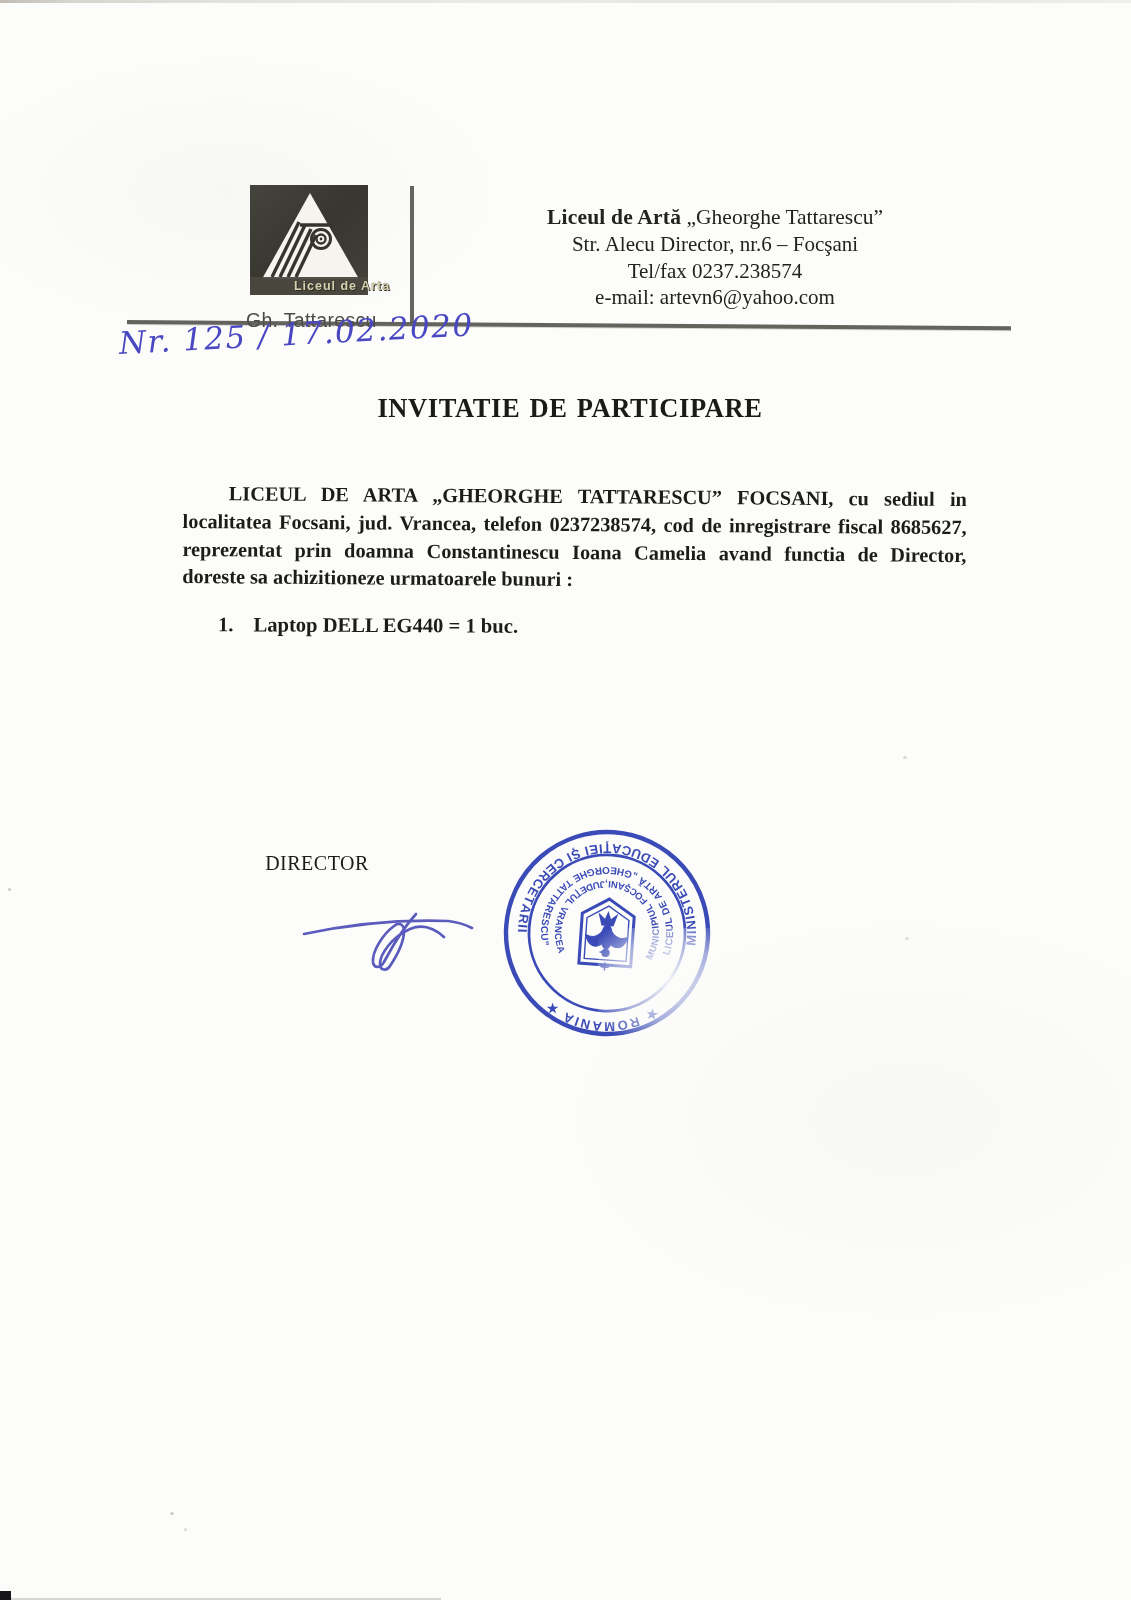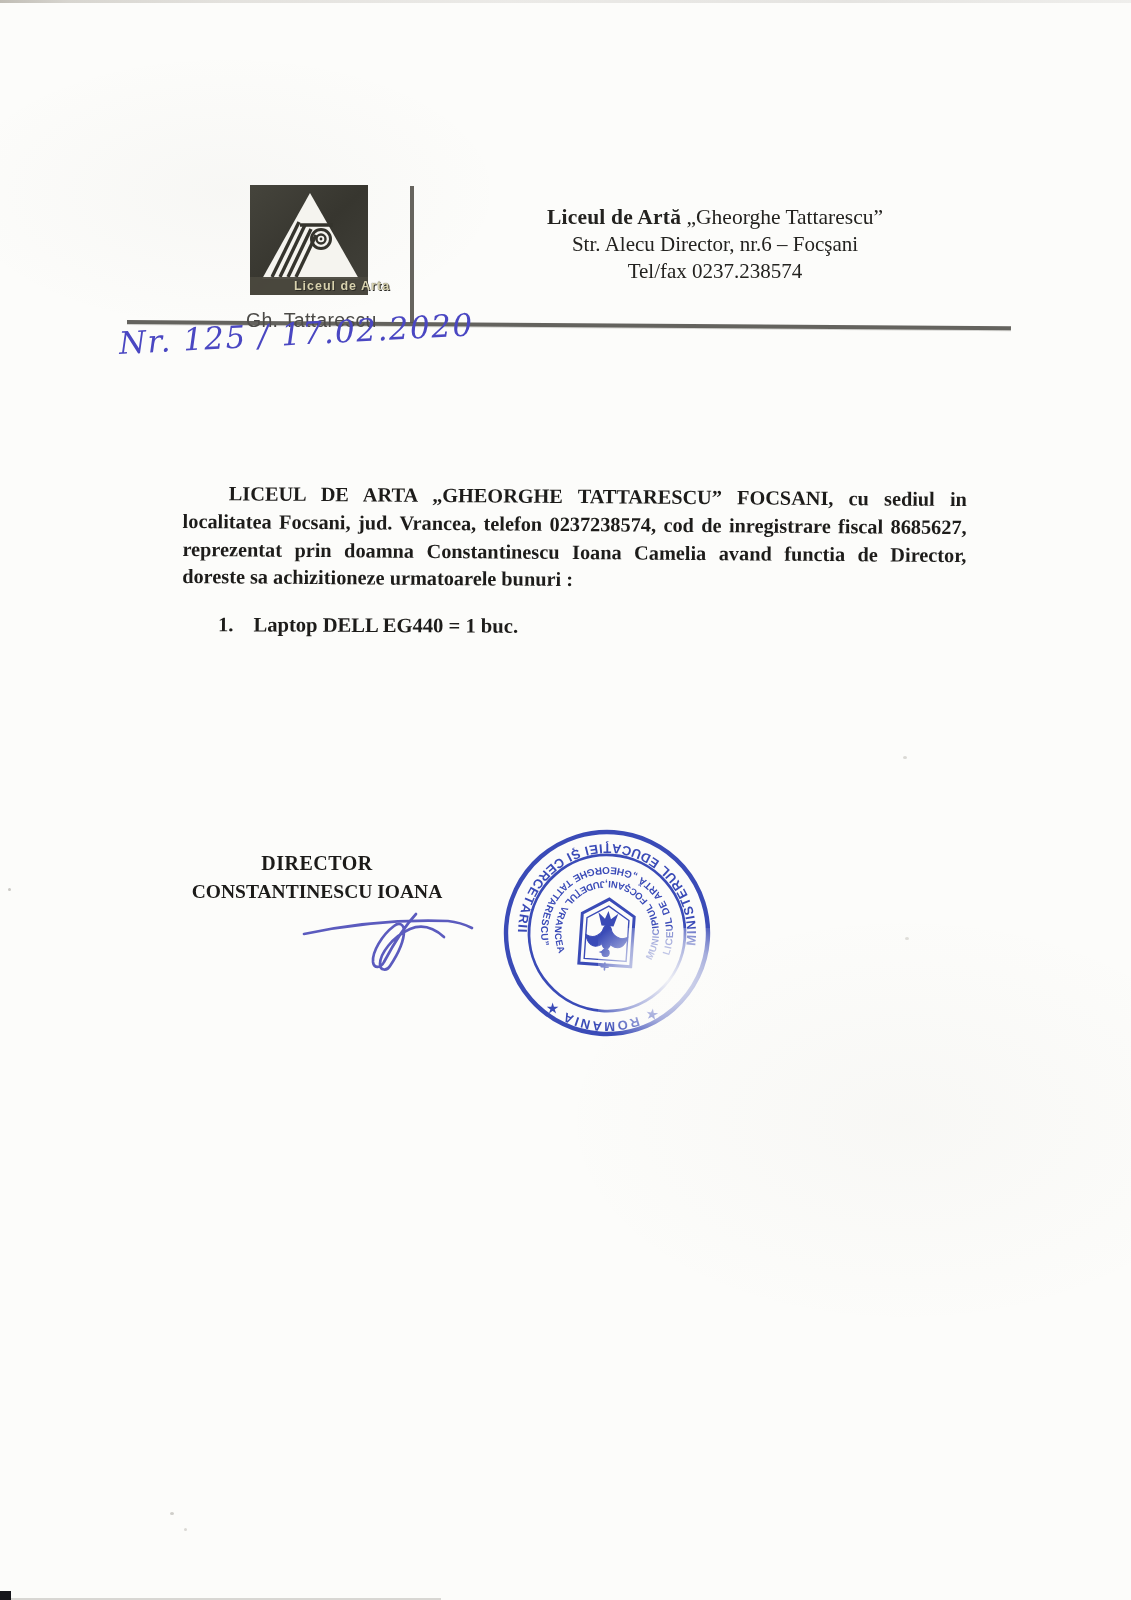--- a/index.html
+++ b/index.html
@@ -77,21 +77,21 @@
 
   .item-row{
     position:absolute;left:218px;top:614px;
     display:flex;gap:20px;
     font-size:20.6px;font-weight:bold;color:#1d1c1a;
     transform:rotate(.3deg);
   }
 
   .signatory-block{
     position:absolute;left:160px;top:850px;width:314px;
-    text-align:center;font-weight:bold;color:#1c1b19;
+    text-align:center;font-weight:normal;color:#1c1b19;
     line-height:27.5px;font-size:19.5px;
   }
   .signatory-block .role{font-size:20px;letter-spacing:.5px;}
   .signature-svg{position:absolute;left:298px;top:901px;}
 
   .stamp-svg{position:absolute;left:492px;top:818px;opacity:.93;filter:blur(.35px);}
   .stamp-fade{
     position:absolute;left:598px;top:928px;width:150px;height:115px;
     background:radial-gradient(ellipse at 45% 45%, rgba(252,252,250,.95) 0%, rgba(252,252,250,.55) 45%, transparent 75%);
     pointer-events:none;
@@ -141,37 +141,38 @@
   <div class="vertical-divider"></div>
 
   <div class="address-block">
     <div class="name-line">
       <span class="name-bold">Liceul de Artă</span>
       <span> </span>
       <span class="name-italic">„Gheorghe Tattarescu”</span>
     </div>
     <div>Str. Alecu Director, nr.6 – Focşani</div>
     <div>Tel/fax 0237.238574</div>
+    <div>e-mail: artevn6@yahoo.com</div>
   </div>
 
   <div class="header-rule"></div>
 
   <div class="handwritten-number">Nr. 125 / 17.02.2020</div>
 
+  <div class="doc-title">INVITATIE DE PARTICIPARE</div>
 
   <p class="body-paragraph">LICEUL DE ARTA „GHEORGHE TATTARESCU” FOCSANI, cu sediul in localitatea Focsani, jud. Vrancea, telefon 0237238574, cod de inregistrare fiscal 8685627, reprezentat prin doamna Constantinescu Ioana Camelia avand functia de Director, doreste sa achizitioneze urmatoarele bunuri :</p>
 
   <div class="item-row">
     <span>1.</span>
     <span>Laptop DELL EG440 = 1 buc.</span>
   </div>
 
   <div class="signatory-block">
     <div class="role">DIRECTOR</div>
-    <div class="name">CONSTANTINESCU IOANA</div>
   </div>
 
   <svg class="signature-svg" width="182" height="82" viewBox="0 0 182 82">
     <g stroke="#4a4ab8" stroke-width="2.7" fill="none" stroke-linecap="round" opacity=".9">
       <path d="M6,33 C44,25 96,18 150,20 C160,21 168,24 174,27"></path>
       <path d="M118,13 C106,26 95,44 86,61 C83,67 76,68 75,61 C74,51 84,34 96,25 C101,21 106,23 106,30 C106,41 98,56 92,65 C89,70 82,70 82,63 C82,53 94,36 112,28 C124,23 136,27 146,36"></path>
     </g>
   </svg>
 
   <svg class="stamp-svg" width="230" height="230" viewBox="-115 -115 230 230" style="color:#2c3eb3">

